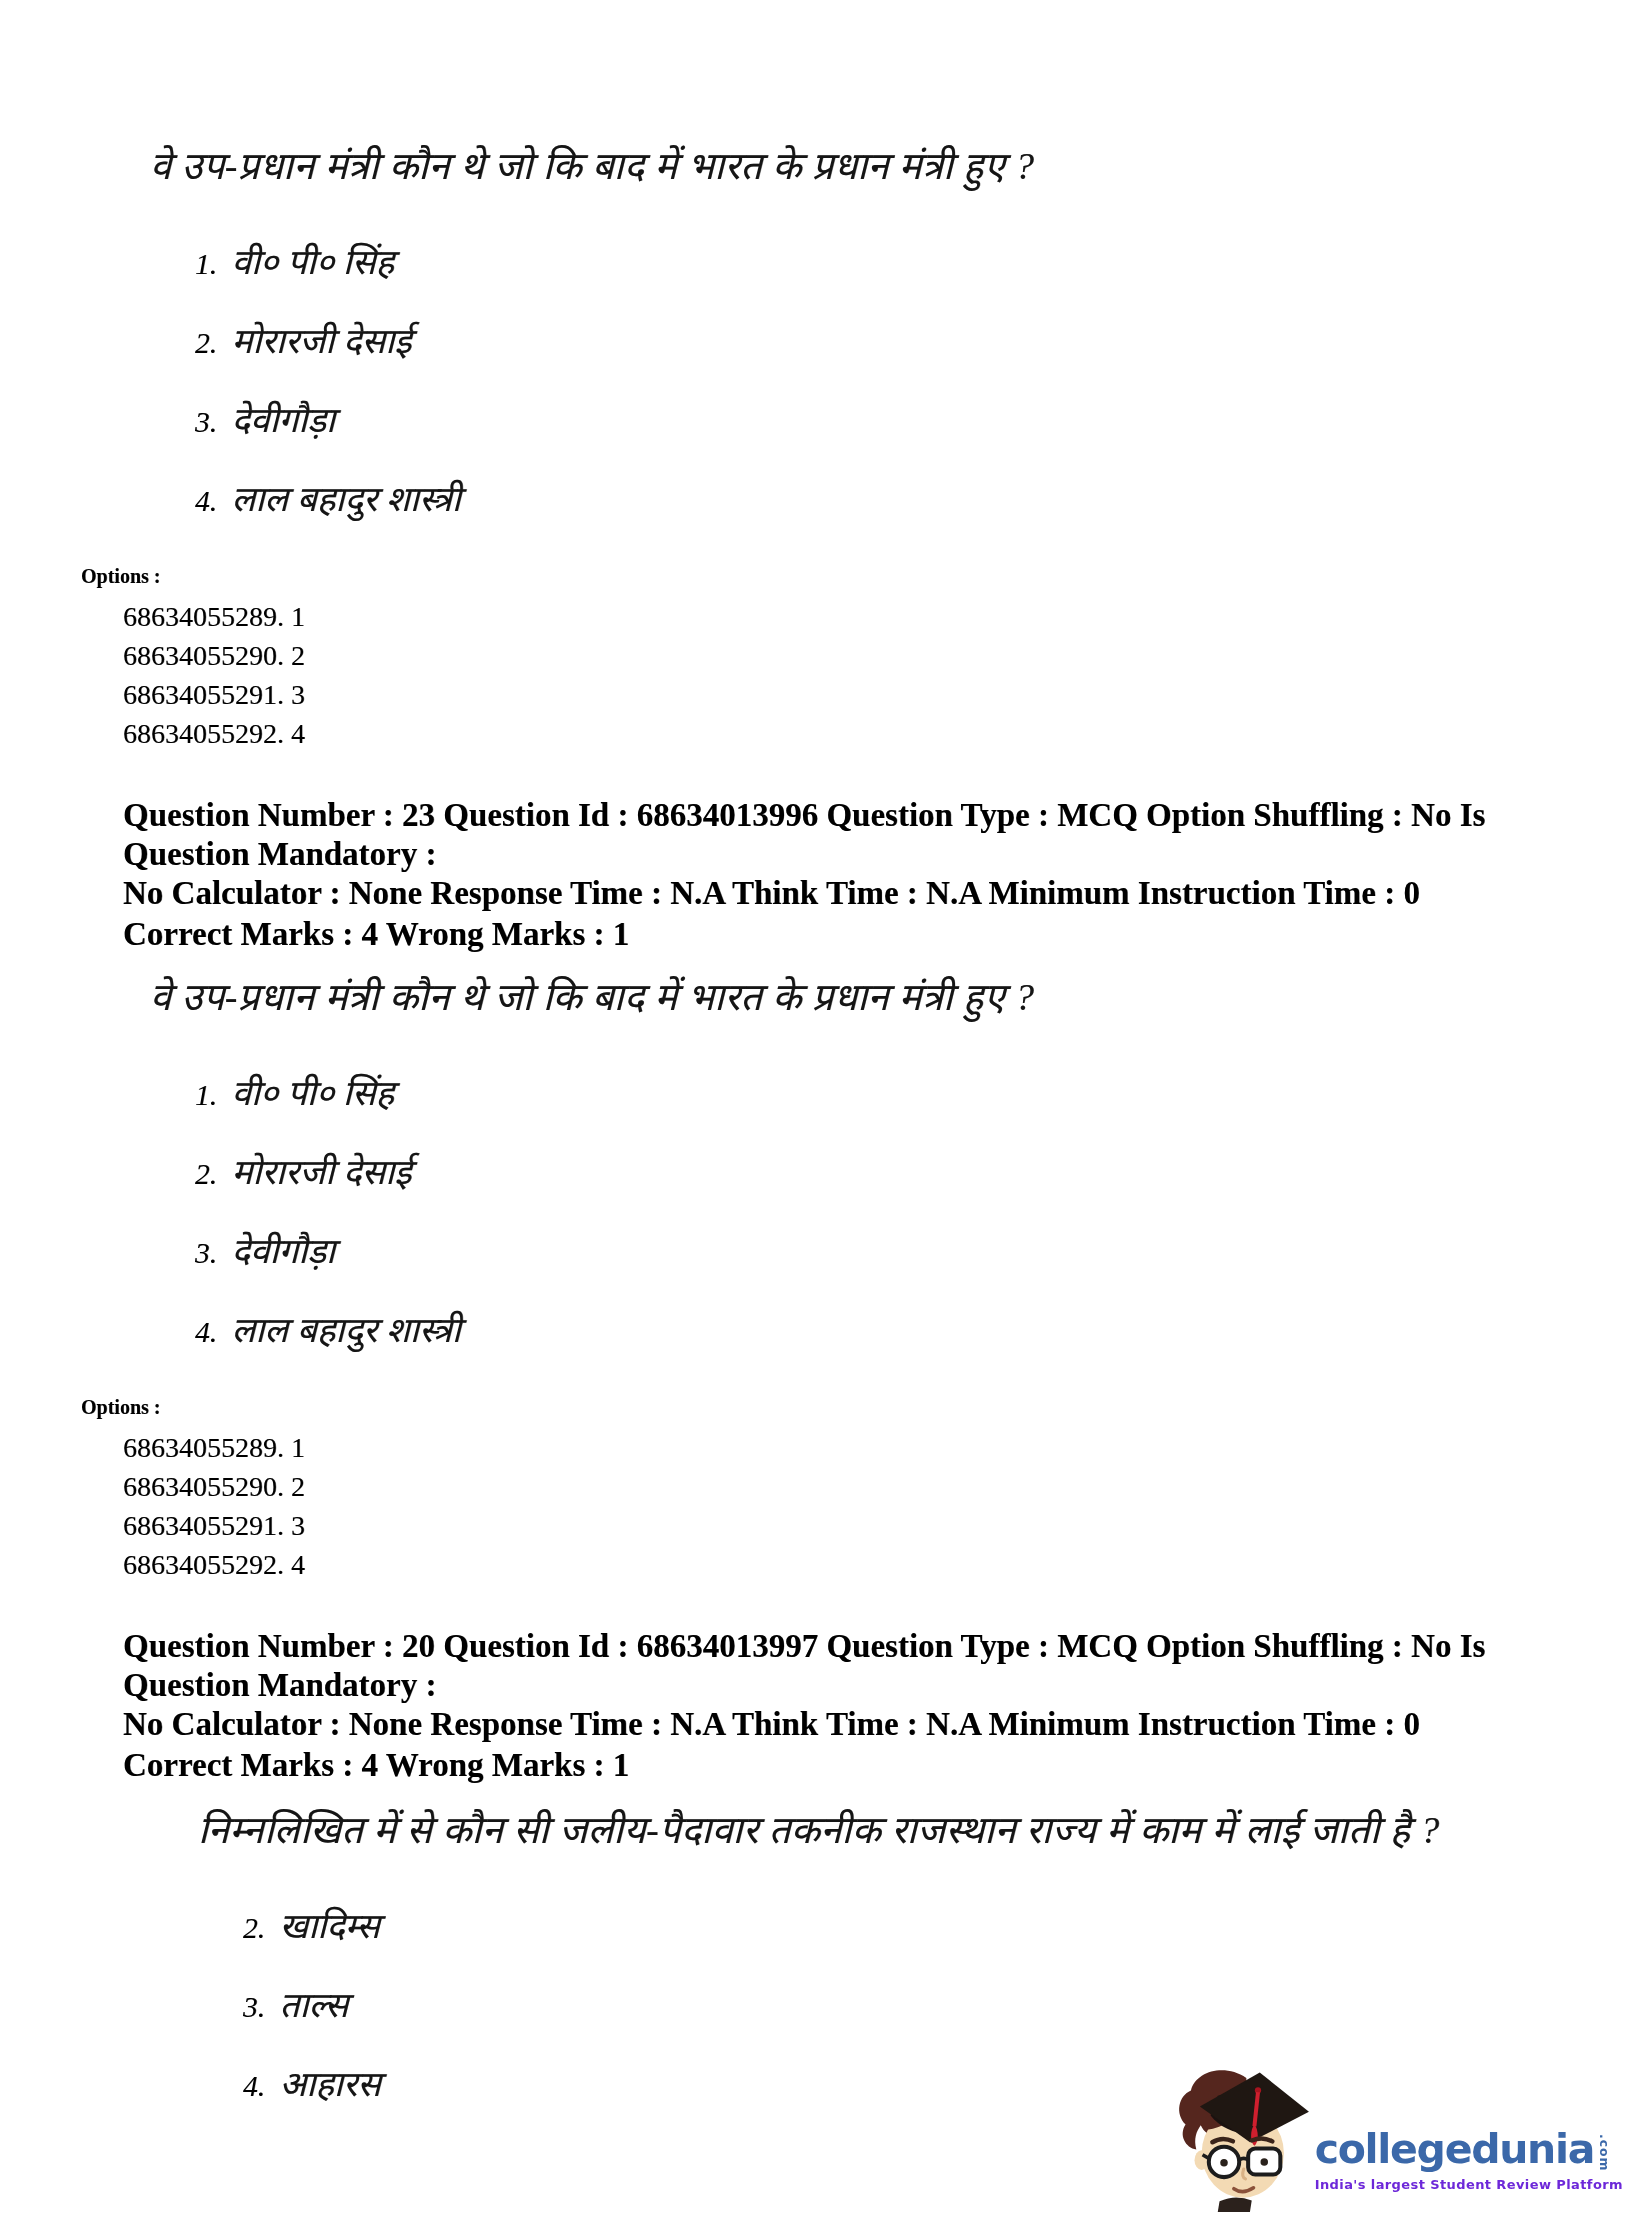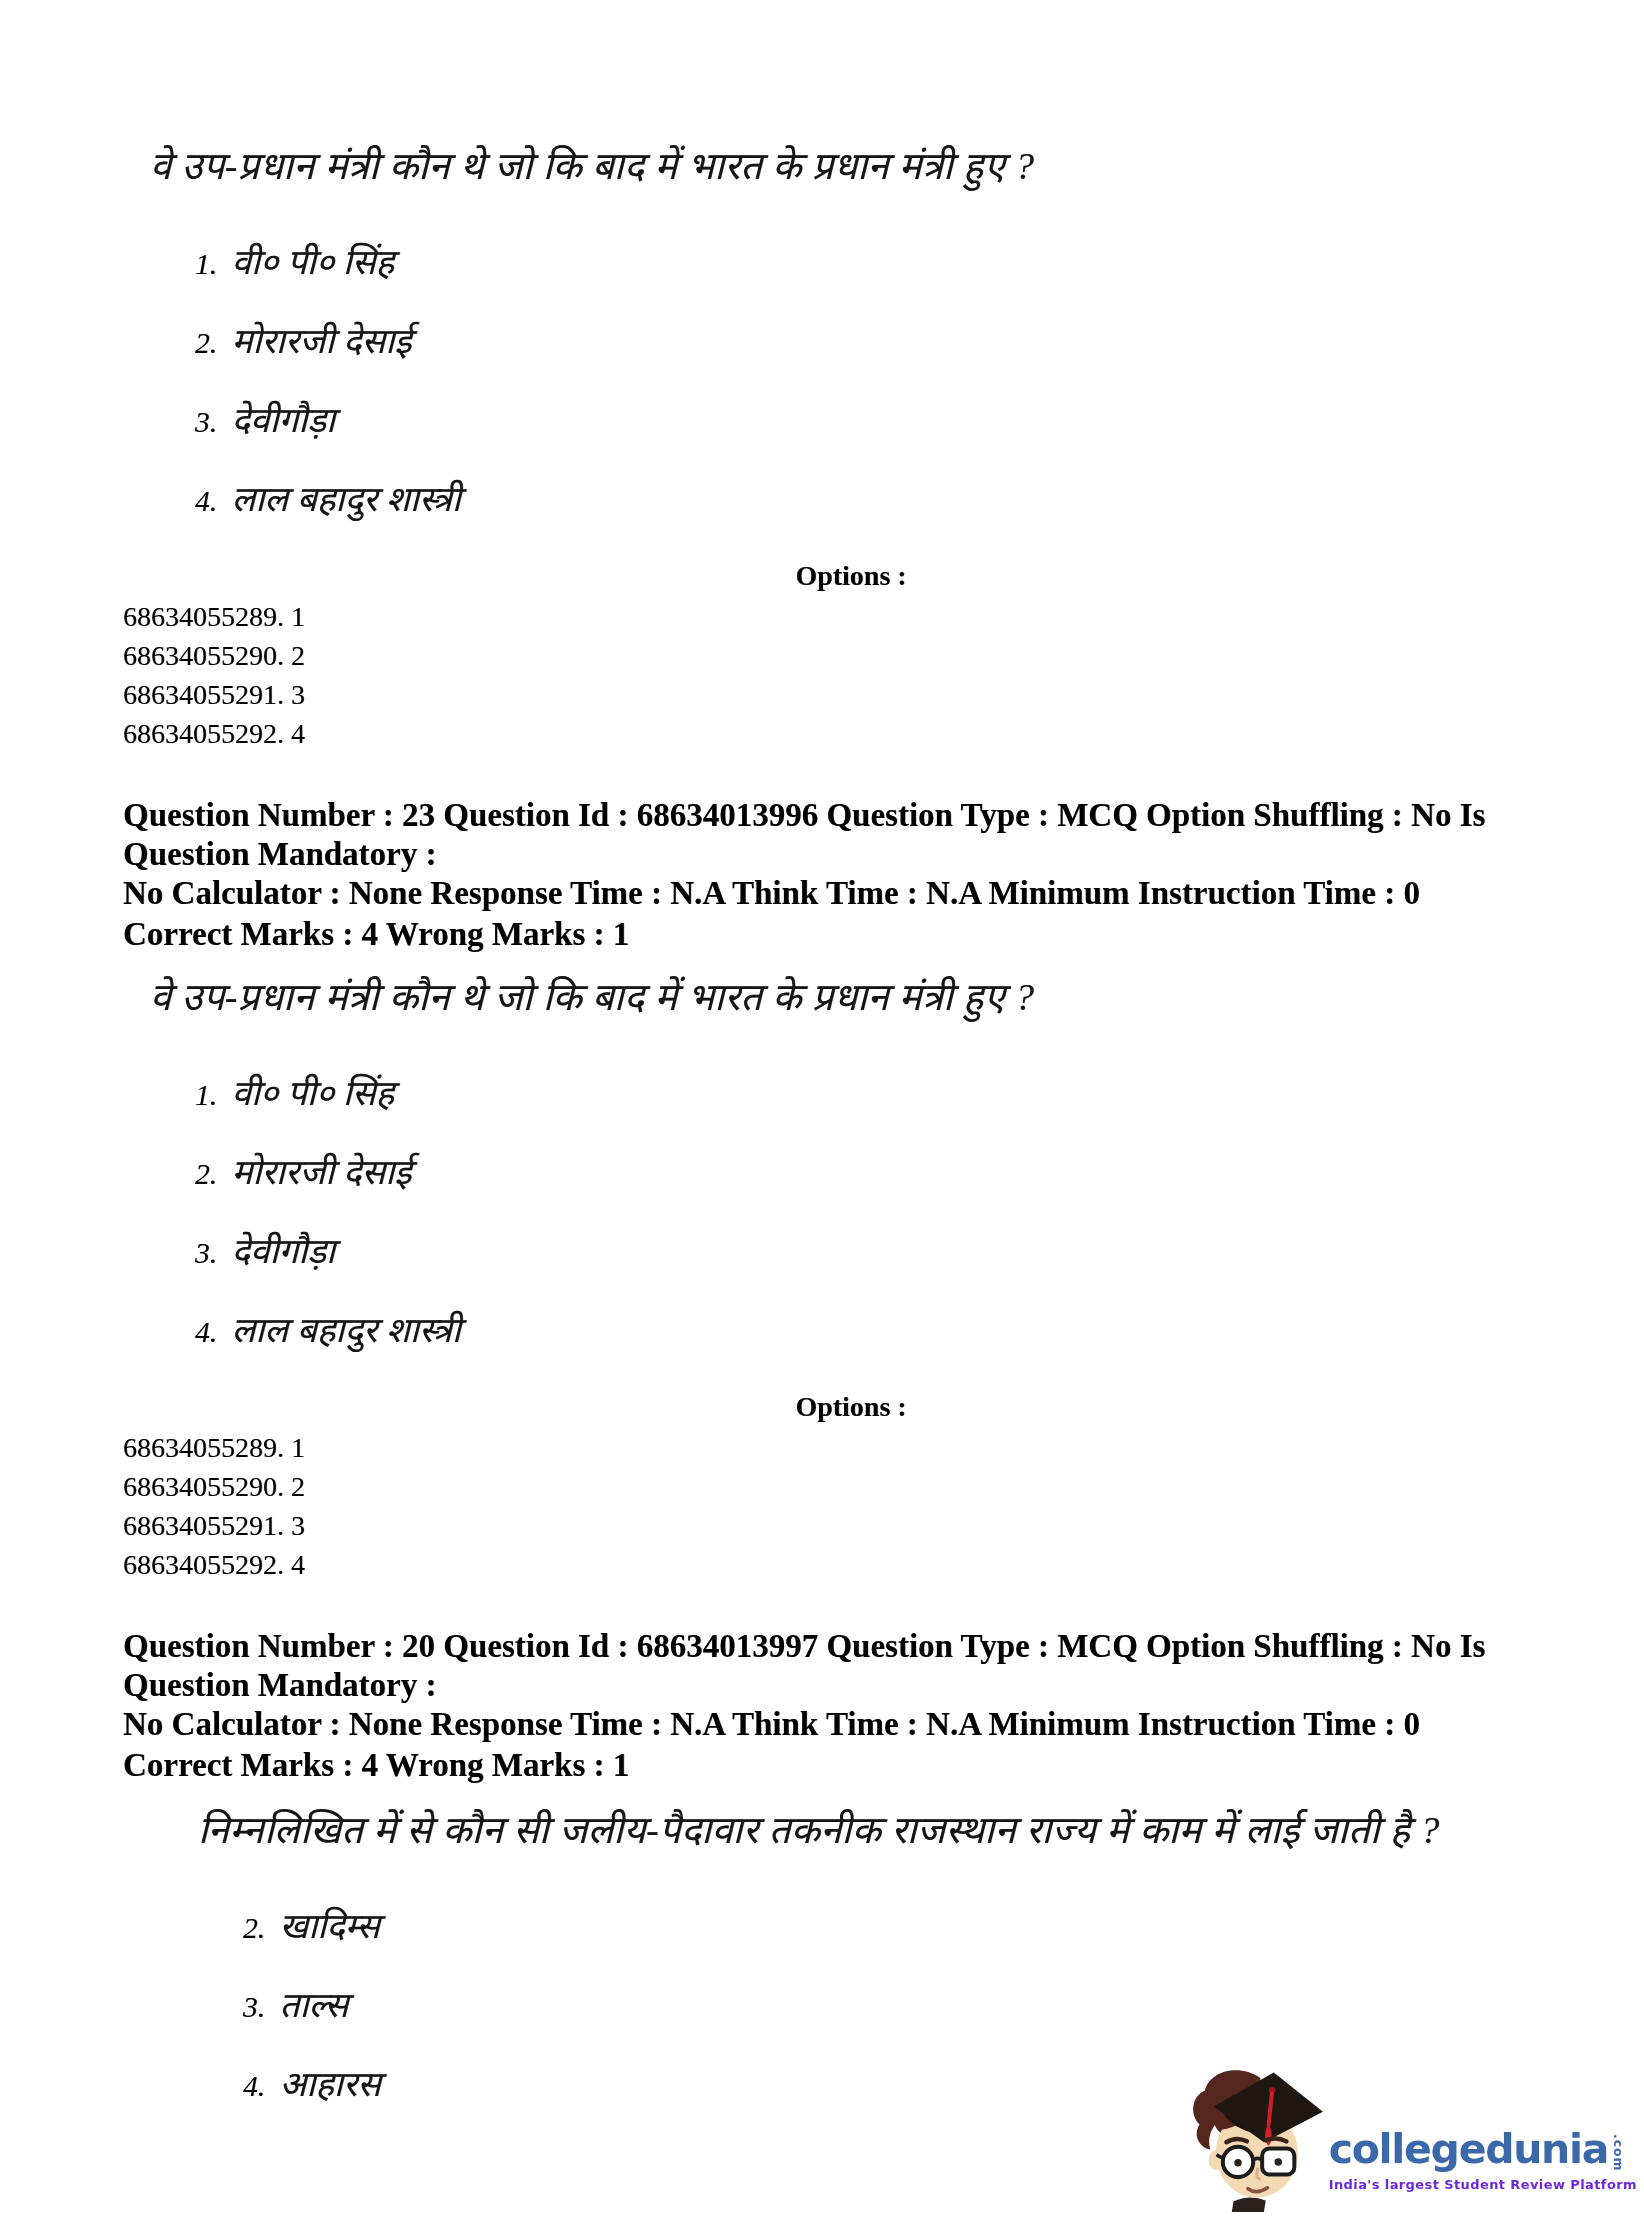--- a/index.html
+++ b/index.html
@@ -26,40 +26,40 @@
   .opt-line {
     font-size:35px; line-height:45px;
     margin-left:195px; margin-bottom:32px;
     white-space:nowrap;
   }
   .opt-num { font-size:29.6px; margin-right:14.3px; color:#101010; }
 
   
   .latin { color:#000000; }
   .options-label {
-    margin-left:58px; margin-top:36px;
-    font-weight:bold; font-size:28px; line-height:32px;text-align:center;
+    margin-left:81px; margin-top:36px;
+    font-weight:bold; font-size:20px; line-height:32px;
   }
   .opt-ids { margin-top:5.4px; }
   .opt-id { margin-left:123px; font-size:28px; line-height:39px; }
 
   .meta-block { margin-top:43px; }
   .meta-line {
     margin-left:123px; margin-right:81px;
     font-weight:bold; font-size:33px; line-height:39px;
   }
   .meta-marks { margin-top:1.8px; }
 
   .qblock-2 { margin-top:19.7px; }
   .qblock-3 { margin-top:21.5px;padding-left:48px; }
   .page-top-pad { height:143px; }
 
   
   .logo {
-    position:absolute; right:7px; bottom:5.4px;
+    position:absolute; right:21px; bottom:5.4px;
     display:flex; align-items:flex-end;
   }
   .mascot { width:136px; height:152px; flex:0 0 auto; }
   .brand-text { margin-left:5.4px; margin-bottom:19.7px; }
   .wordmark-row { display:flex; align-items:flex-start; }
   .wordmark {
     font-family:"DejaVu Sans",sans-serif; font-weight:bold;
     color:#3b68a9; font-size:41px; line-height:1.0; letter-spacing:-1.3px;
   }
   .brand-suffix {

